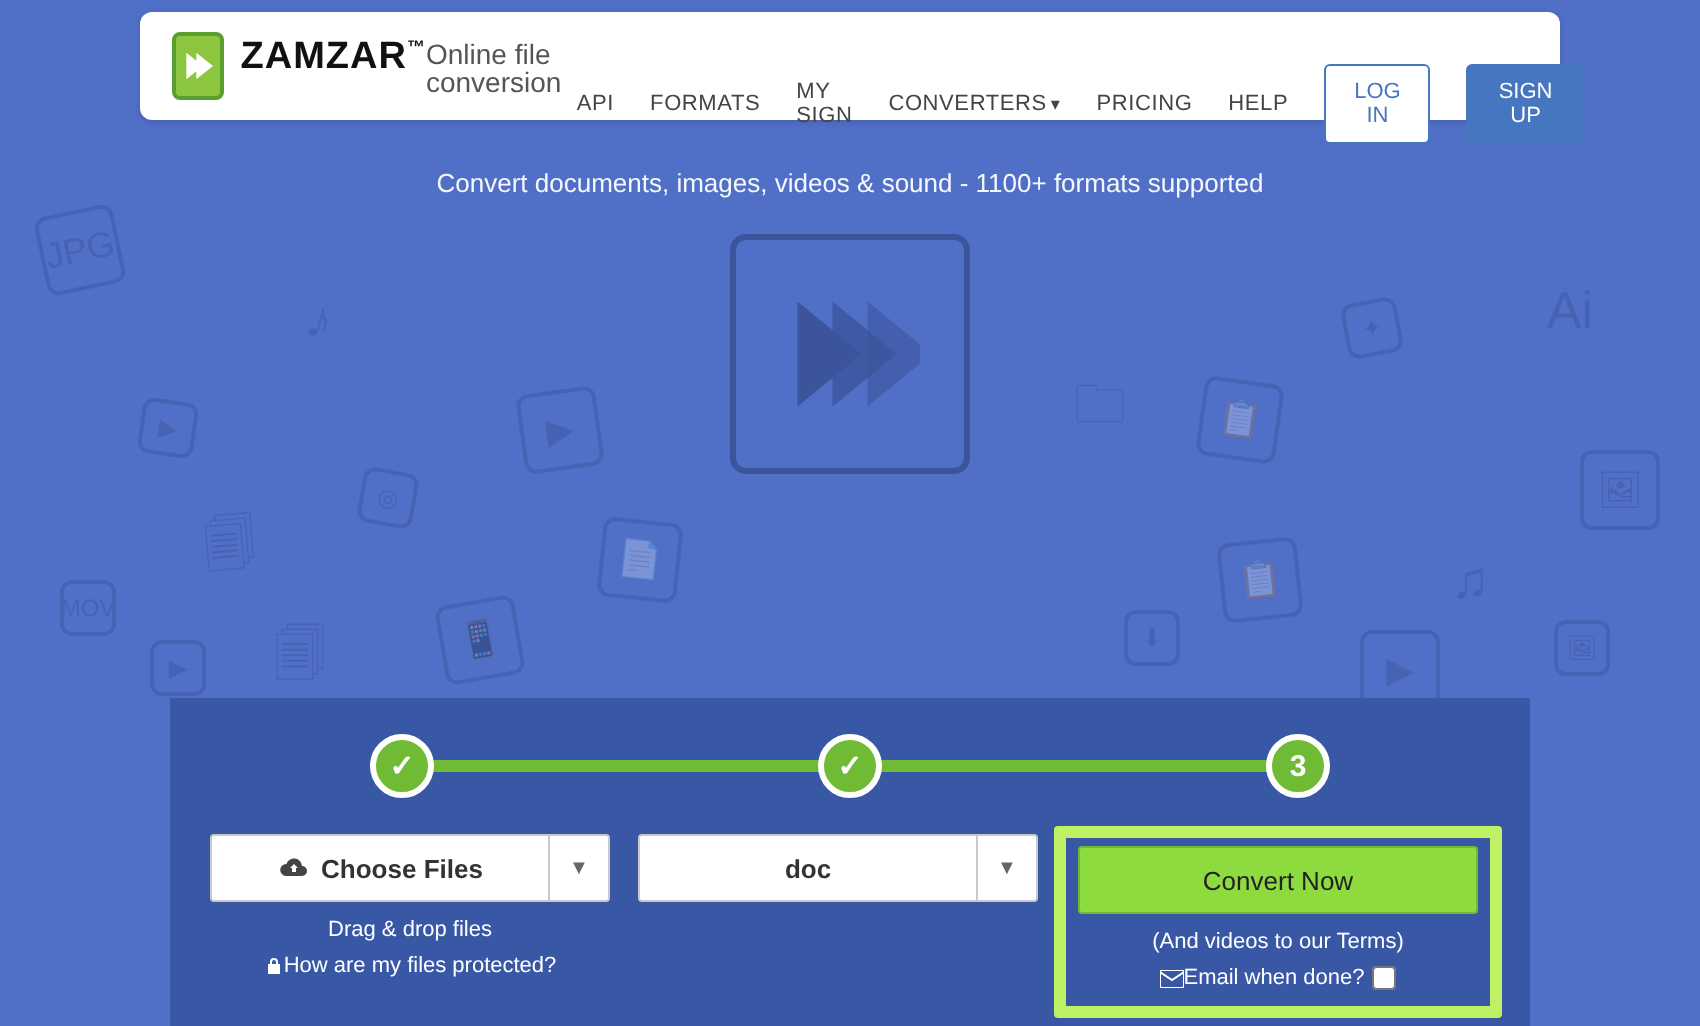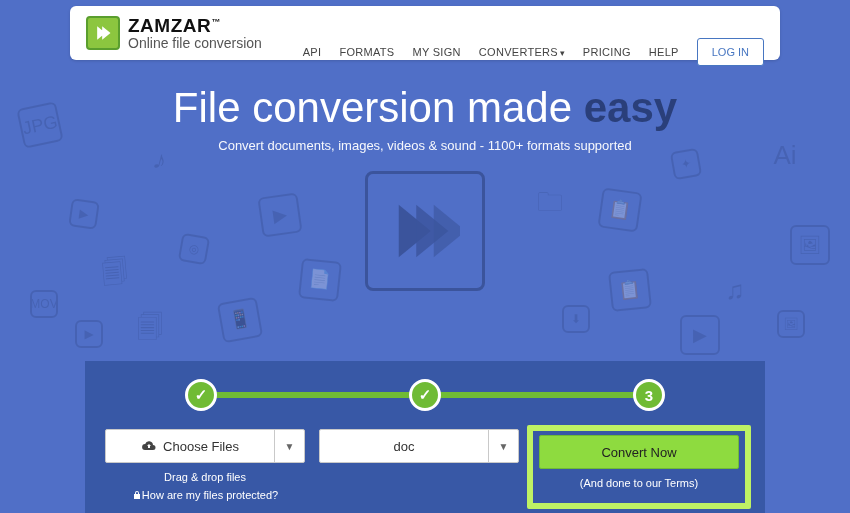--- a/index.html
+++ b/index.html
@@ -7,21 +7,21 @@
 .bg-pattern { position: absolute; inset: 0; opacity: 0.25; }
 .bg-icon { position: absolute; border: 2px solid #2a3f7a; border-radius: 6px; width: 40px; height: 40px; display: flex; align-items: center; justify-content: center; color: #2a3f7a; font-size: 18px; transform-origin: center; }
 .bg-icon.small { width: 28px; height: 28px; font-size: 12px; }
 .bg-icon.noborder { border: none; font-size: 26px; }
 
 .header-wrap { display: flex; justify-content: center; padding: 6px 0; }
 .header { background: #fff; border-radius: 6px; width: 710px; height: 54px; display: flex; align-items: center; padding: 0 16px; box-shadow: 0 1px 3px rgba(0,0,0,0.15); }
 .logo-block { display: flex; align-items: center; gap: 8px; }
 .logo-mark { width: 34px; height: 34px; background: #8cc63f; border: 2px solid #5a9e2e; border-radius: 4px; display: flex; align-items: center; justify-content: center; }
 .logo-mark svg { width: 20px; height: 20px; }
-.logo-text { display: flex; flex-direction: column; line-height: 1; }
+.logo-text { display: flex; flex-direction: row; line-height: 1; }
 .logo-name { font-weight: 700; font-size: 19px; letter-spacing: 0.5px; color: #111; }
 .logo-tm { font-size: 9px; vertical-align: super; }
 .logo-sub { font-size: 14px; color: #555; margin-top: 1px; }
 .nav { margin-left: auto; display: flex; align-items: center; gap: 18px; margin-top: 38px; }
 .nav a { font-size: 11px; color: #444; text-decoration: none; letter-spacing: 0.3px; }
 .nav .caret { margin-left: 2px; font-size: 9px; }
 .btn-outline { border: 1px solid #4776c1; color: #4776c1; background: #fff; padding: 7px 14px; font-size: 11px; border-radius: 3px; cursor: pointer; }
 .btn-primary { background: #4776c1; color: #fff; border: none; padding: 8px 16px; font-size: 11px; border-radius: 3px; cursor: pointer; }
 
 .hero { text-align: center; color: #fff; margin-top: 18px; position: relative; z-index: 2; }
@@ -34,21 +34,21 @@
 
 .converter { position: absolute; bottom: 0; left: 50%; transform: translateX(-50%); width: 680px; background: #3858a6; padding: 18px 20px 12px; z-index: 3; }
 .steps { display: flex; align-items: center; justify-content: space-between; position: relative; margin: 0 80px 18px; }
 .step { width: 32px; height: 32px; border-radius: 50%; background: #70bb35; border: 3px solid #fff; display: flex; align-items: center; justify-content: center; color: #fff; font-weight: 700; font-size: 15px; z-index: 2; }
 .step-line { position: absolute; left: 16px; right: 16px; top: 50%; height: 6px; background: #70bb35; transform: translateY(-50%); z-index: 1; }
 
 .controls { display: flex; gap: 14px; }
 .col { flex: 1; text-align: center; }
 .col.highlight { border: 6px solid #bef264; padding: 4px 6px 8px; margin: -4px -6px -8px; border-radius: 2px; }
 .select-btn { width: 100%; background: #fff; border: 1px solid #c9c9c9; height: 34px; display: flex; align-items: center; cursor: pointer; border-radius: 2px; }
-.select-btn .main { flex: 1; display: flex; align-items: center; justify-content: center; gap: 6px; font-size: 13px; color: #333; }
+.select-btn .main { flex: 1; display: flex; align-items: center; justify-content: center; gap: 6px; font-size: 13px; color: #333; font-weight: bold; }
 .select-btn .dd { width: 30px; border-left: 1px solid #c9c9c9; height: 100%; display: flex; align-items: center; justify-content: center; color: #666; font-size: 10px; }
 .convert-btn { width: 100%; height: 34px; background: #8edb3f; border: 1px solid #70bb35; font-size: 13px; color: #222; cursor: pointer; border-radius: 2px; }
 .sub-text { color: #fff; font-size: 11px; margin-top: 8px; }
 .sub-text a, .sub-link { color: #fff; cursor: pointer; }
 .sub-row { display: flex; align-items: center; justify-content: center; gap: 0; color: #fff; font-size: 11px; margin-top: 6px; }
 .lock-icon, .mail-icon, .cloud-icon { display: inline-flex; }
 input[type=checkbox] { width: 12px; height: 12px; margin-left: 4px; }
 </style>
 </head>
 <body>
@@ -91,26 +91,26 @@
       </div>
     </div>
     <nav class="nav">
       <a>API</a>
       <a>FORMATS</a>
       <a>MY SIGN</a>
       <a><span>CONVERTERS</span><span class="caret">▾</span></a>
       <a>PRICING</a>
       <a>HELP</a>
       <button class="btn-outline">LOG IN</button>
+      <button class="btn-primary">SIGN UP</button>
     </nav>
   </div>
 </div>
 
 <div class="hero">
-  <h1><span>File conversion made </span><b>easy</b></h1>
   <p>Convert documents, images, videos &amp; sound - 1100+ formats supported</p>
 </div>
 
 <div class="center-logo">
   <svg viewBox="0 0 24 24">
       <path d="M3 3 L14 12 L3 21 Z" fill="#2a3f7a"></path>
       <path d="M9 3 L20 12 L9 21 Z" fill="#2a3f7a" opacity="0.8"></path>
       <path d="M15 3 L26 12 L15 21 Z" fill="#2a3f7a" opacity="0.6"></path>
     </svg>
 </div>
@@ -149,17 +149,27 @@
       <div class="select-btn">
         <div class="main">
             <span>doc</span>
           </div>
         <div class="dd">▼</div>
       </div>
     </div>
     <div class="col highlight">
       <button class="convert-btn">Convert Now</button>
       <div class="sub-text">
-        <span>(And done to our </span><a class="sub-link">Terms</a><span>)</span>
+        <span>(And videos to our </span><a class="sub-link">Terms</a><span>)</span>
+      </div>
+      <div class="sub-row">
+        <span class="mail-icon">
+            <svg width="12" height="9" viewBox="0 0 12 9">
+              <rect x="0" y="0" width="12" height="9" rx="1" fill="none" stroke="#fff"></rect>
+              <path d="M0 1l6 4 6-4" stroke="#fff" fill="none"></path>
+            </svg>
+          </span>
+        <span>Email when done?</span>
+        <input type="checkbox" style="">
       </div>
     </div>
   </div>
 </div>
 
 </body></html>

